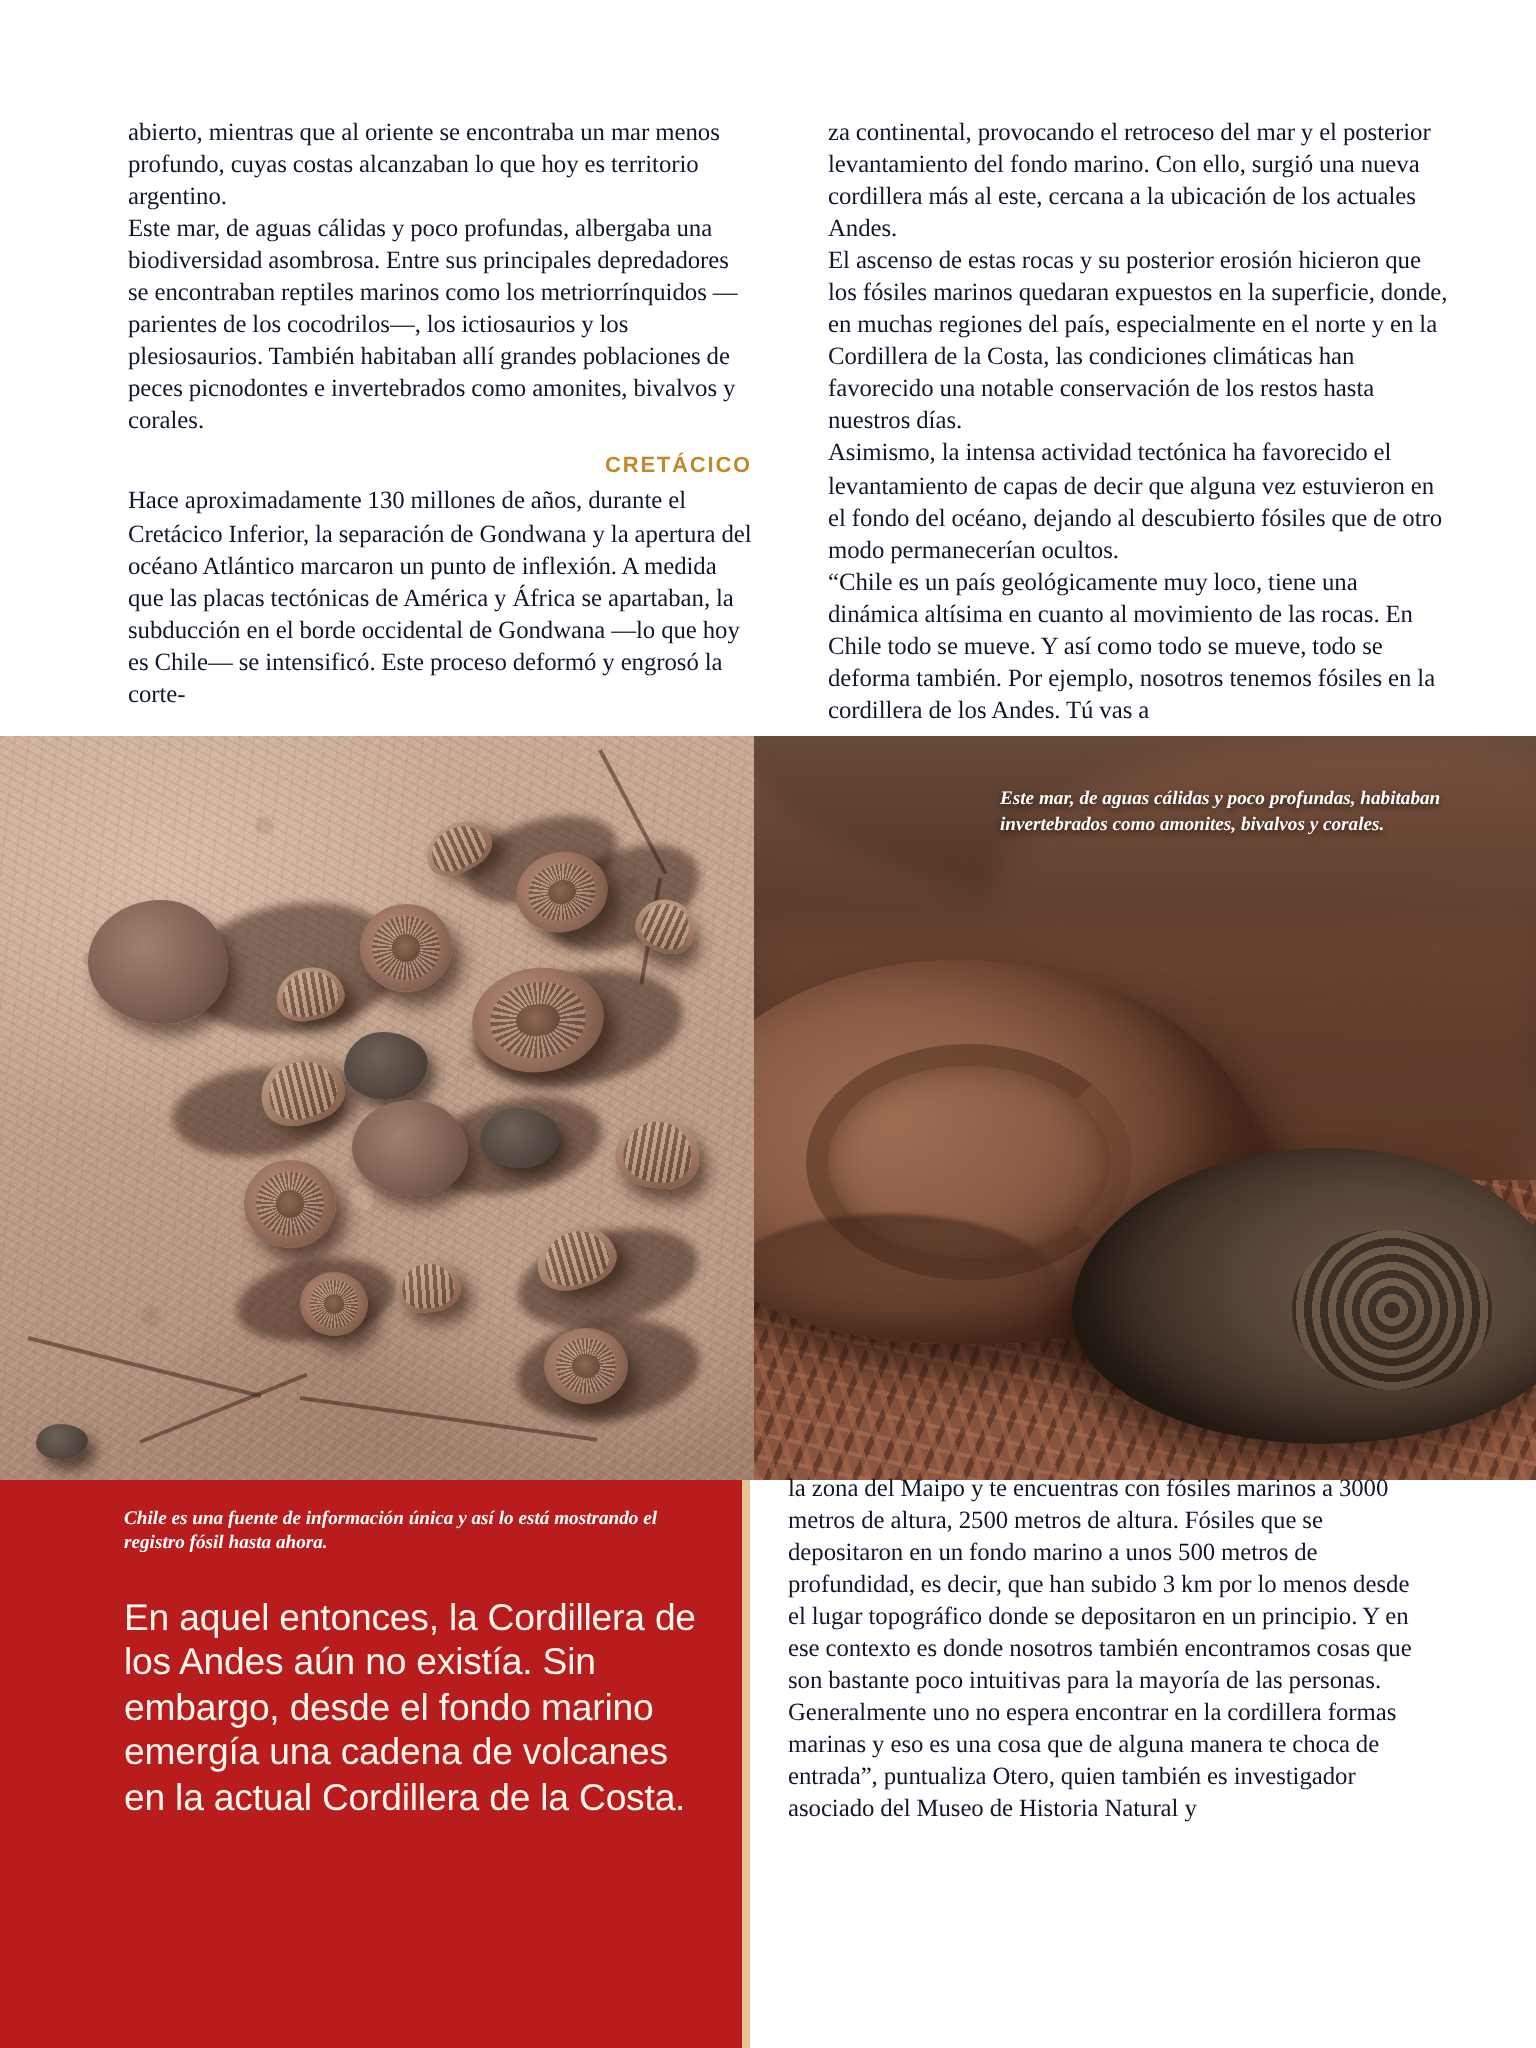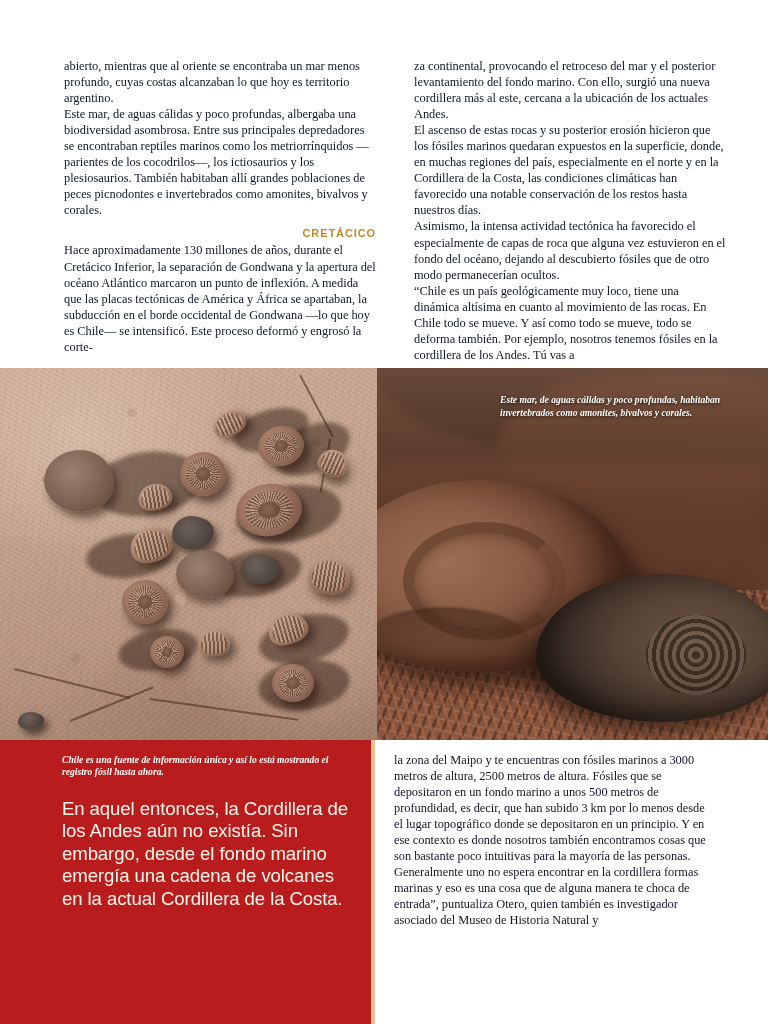--- a/index.html
+++ b/index.html
@@ -327,40 +327,40 @@
     line-height: 22.4px;
     color: #fdf6ec;
     margin: 0;
     letter-spacing: -0.1px;
   }
 
   
   .bottom-right {
     position: absolute;
     left: 394px;
-    top: 752px;
+    top: 736px;
     width: 312px;
   }
 </style>
 </head>
 <body>
 
 <div class="top-columns">
 
   <div class="col col-left">
     <p class="body-text">abierto, mientras que al oriente se encontraba un mar menos profundo, cuyas costas alcanzaban lo que hoy es territorio argentino.</p>
     <p class="body-text">Este mar, de aguas cálidas y poco profundas, albergaba una biodiversidad asombrosa. Entre sus principales depredadores se encontraban reptiles marinos como los metriorrínquidos —parientes de los cocodrilos—, los ictiosaurios y los plesiosaurios. También habitaban allí grandes poblaciones de peces picnodontes e invertebrados como amonites, bivalvos y corales.</p>
     <h2 class="section-heading">CRETÁCICO</h2>
     <p class="body-text">Hace aproximadamente 130 millones de años, durante el Cretácico Inferior, la separación de Gondwana y la apertura del océano Atlántico marcaron un punto de inflexión. A medida que las placas tectónicas de América y África se apartaban, la subducción en el borde occidental de Gondwana —lo que hoy es Chile— se intensificó. Este proceso deformó y engrosó la corte-</p>
   </div>
 
   <div class="col col-right">
     <p class="body-text">za continental, provocando el retroceso del mar y el posterior levantamiento del fondo marino. Con ello, surgió una nueva cordillera más al este, cercana a la ubicación de los actuales Andes.</p>
     <p class="body-text">El ascenso de estas rocas y su posterior erosión hicieron que los fósiles marinos quedaran expuestos en la superficie, donde, en muchas regiones del país, especialmente en el norte y en la Cordillera de la Costa, las condiciones climáticas han favorecido una notable conservación de los restos hasta nuestros días.</p>
-    <p class="body-text">Asimismo, la intensa actividad tectónica ha favorecido el especialmente de capas de roca que alguna vez estuvieron en el fondo del océano, dejando al descubierto fósiles que de otro modo permanecerían ocultos.</p>
+    <p class="body-text">Asimismo, la intensa actividad tectónica ha favorecido el levantamiento de capas de decir que alguna vez estuvieron en el fondo del océano, dejando al descubierto fósiles que de otro modo permanecerían ocultos.</p>
     <p class="body-text">“Chile es un país geológicamente muy loco, tiene una dinámica altísima en cuanto al movimiento de las rocas. En Chile todo se mueve. Y así como todo se mueve, todo se deforma también. Por ejemplo, nosotros tenemos fósiles en la cordillera de los Andes. Tú vas a</p>
   </div>
 
 </div>
 
 <div class="image-band">
 
   <div class="photo photo-left">
     <div class="rock-bg"></div>
     <div class="rock-grain"></div>

